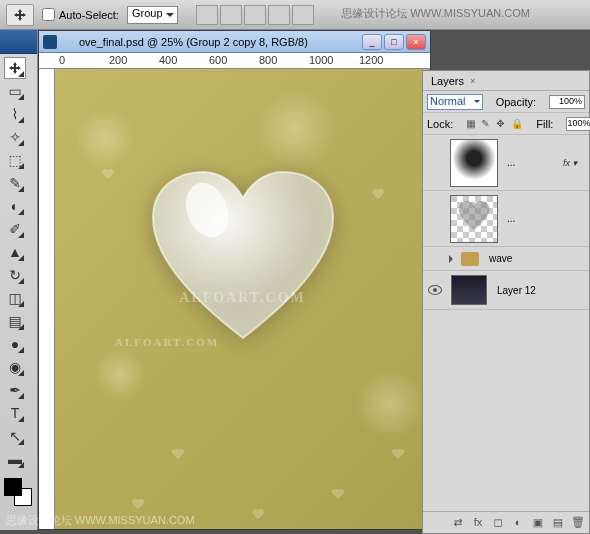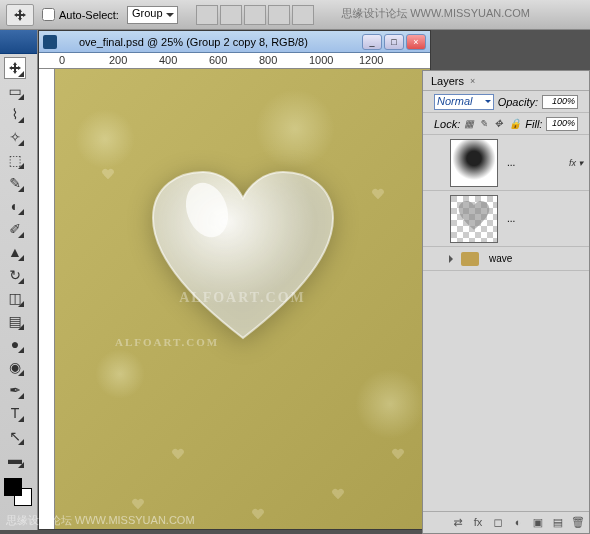--- a/index.html
+++ b/index.html
@@ -48,39 +48,39 @@
 .tool.active { background: #fff; border: 1px solid #888; }
 .tool .tri { position: absolute; right: 1px; bottom: 1px; border: 3px solid transparent; border-right-color: #333; border-bottom-color: #333; width: 0; height: 0; }
 .color-swatches { margin: 8px 4px; position: relative; width: 28px; height: 28px; }
 .swatch { position: absolute; width: 18px; height: 18px; border: 1px solid #000; }
 .swatch.fg { background: #000; left: 0; top: 0; z-index: 2; }
 .swatch.bg { background: #fff; right: 0; bottom: 0; }
 
 .layers-panel { position: absolute; right: 0; top: 70px; width: 168px; height: 464px; background: #d8d8d8; border: 1px solid #888; display: flex; flex-direction: column; }
 .panel-tab { height: 20px; background: #d8d8d8; border-bottom: 1px solid #aaa; display: flex; align-items: center; padding: 0 8px; gap: 4px; }
 .panel-tab .x { margin-left: 2px; color: #666; font-size: 9px; }
-.panel-row { height: 22px; display: flex; align-items: center; padding: 0 11px; gap: 4px; border-bottom: 1px solid #bbb; font-style: italic; }
+.panel-row { height: 22px; display: flex; align-items: center; padding: 0 4px; gap: 13px; border-bottom: 1px solid #bbb; }
 .blend-dd { flex: 1; max-width: 70px; height: 16px; background: #fff; border: 1px solid #6a8ac0; color: #1a4a9a; padding: 0 2px; font-size: 10px; position: relative; }
 .blend-dd::after { content: ''; position: absolute; right: 2px; top: 5px; border: 3px solid transparent; border-top-color: #1a4a9a; }
 .pct-input { width: 36px; height: 14px; background: #fff; border: 1px solid #888; text-align: right; padding-right: 2px; font-size: 9px; }
 .lock-icons { display: flex; gap: 3px; }
 .lock-icons span { width: 12px; height: 12px; display: inline-block; font-size: 10px; color: #555; }
 
 .layer-list { flex: 1; background: #d8d8d8; overflow: hidden; }
 .layer-row { display: flex; align-items: center; min-height: 56px; border-bottom: 1px solid #bbb; padding: 2px; }
 .vis-col { width: 20px; display: flex; justify-content: center; }
 .eye { width: 14px; height: 10px; border: 1px solid #555; border-radius: 50%; position: relative; }
 .eye::after { content: ''; position: absolute; width: 4px; height: 4px; background: #555; border-radius: 50%; left: 4px; top: 2px; }
 .thumb-wrap { width: 50px; height: 50px; margin: 0 4px; display: flex; align-items: center; justify-content: center; position: relative; }
 .thumb { width: 48px; height: 48px; border: 1px solid #666; background: #fff; position: relative; overflow: hidden; }
 .thumb.trans { background: repeating-conic-gradient(#fff 0 25%, #ccc 0 50%) 0 0/12px 12px; }
 .thumb.selected-outer { border: 2px solid #000; }
 .layer-row.selected { background: #5a9ae8; color: #fff; }
 .layer-name { flex: 1; padding-left: 4px; font-size: 10px; white-space: nowrap; overflow: hidden; }
-.fx-label { font-size: 9px; color: #333; font-style: italic; margin-right: 4px; }
+.fx-label { font-size: 9px; color: #333; font-style: italic; margin-right: 10px; }
 .mini-heart { position: absolute; left: 50%; top: 50%; transform: translate(-50%, -55%); width: 36px; height: 36px; }
 
 .group-row { display: flex; align-items: center; height: 24px; border-bottom: 1px solid #bbb; padding: 2px; }
 .group-row .arrow { width: 0; height: 0; border: 4px solid transparent; border-left-color: #555; margin: 0 4px; }
 .folder-icon { width: 18px; height: 14px; background: #c0a050; border-radius: 2px; margin-right: 6px; }
 .thumb.small { width: 36px; height: 30px; }
 .small-row { min-height: 36px; }
 
 .panel-footer { height: 22px; background: #d8d8d8; border-top: 1px solid #aaa; display: flex; align-items: center; justify-content: flex-end; padding: 0 4px; gap: 6px; }
 .panel-footer span { width: 14px; height: 14px; display: inline-block; font-size: 11px; color: #555; text-align: center; }
@@ -248,20 +248,29 @@
 
 
 
     <div class="group-row">
       <div class="vis-col"></div>
       <div class="arrow"></div>
       <div class="folder-icon"></div>
       <div class="layer-name">wave</div>
     </div>
 
+    <div class="layer-row small-row">
+      <div class="vis-col">
+          <div class="eye"></div>
+        </div>
+      <div class="thumb-wrap" style="width:40px;height:34px">
+          <div class="thumb small" style="background:linear-gradient(#1a1a2a,#3a3a4a)"></div>
+        </div>
+      <div class="layer-name">Layer 12</div>
+    </div>
   </div>
 
   <div class="panel-footer">
     <span>⇄</span>
     <span>fx</span>
     <span>◻</span>
     <span>◐</span>
     <span>▣</span>
     <span>▤</span>
     <span>🗑</span>

